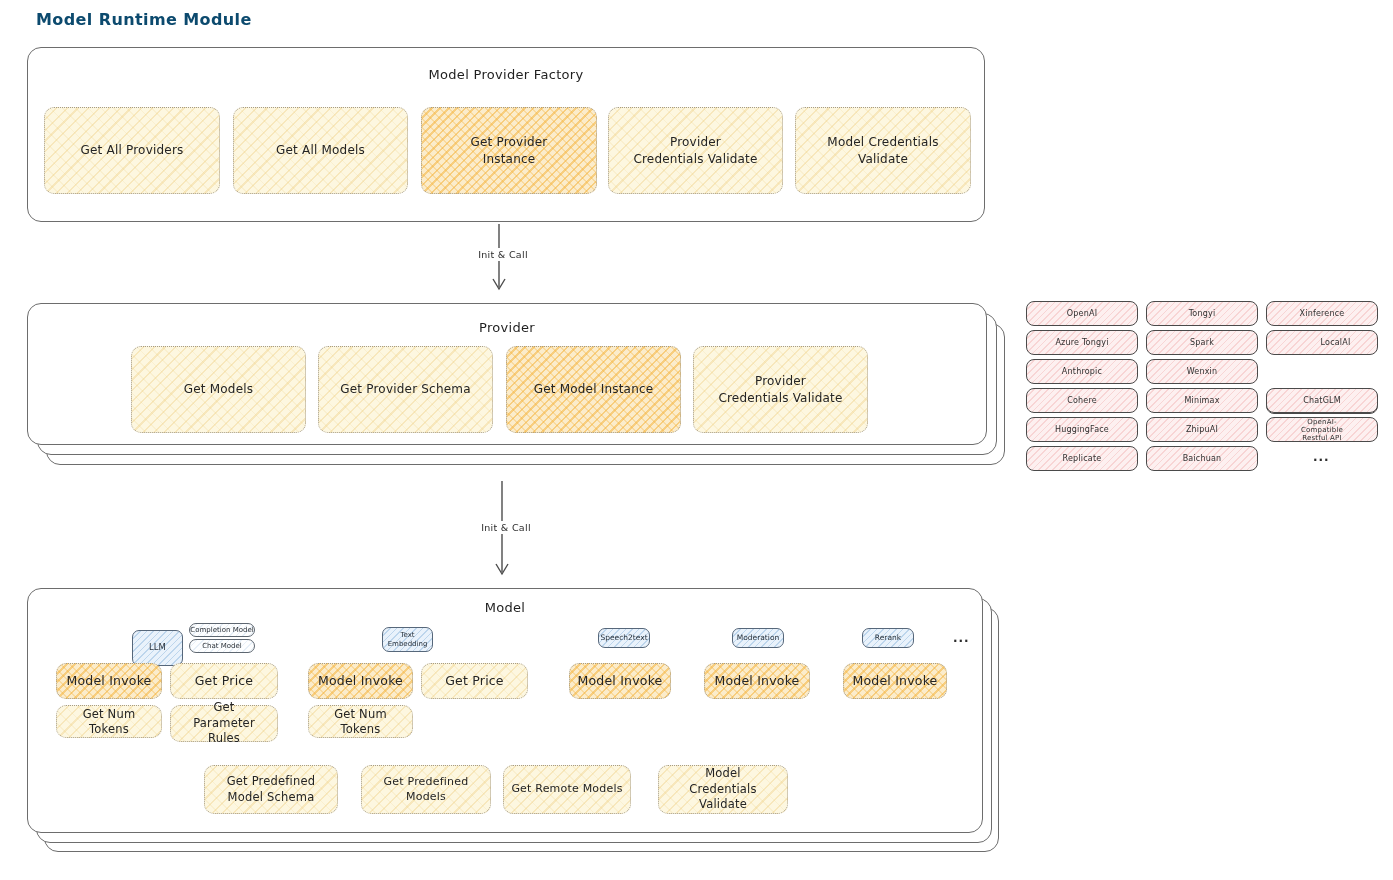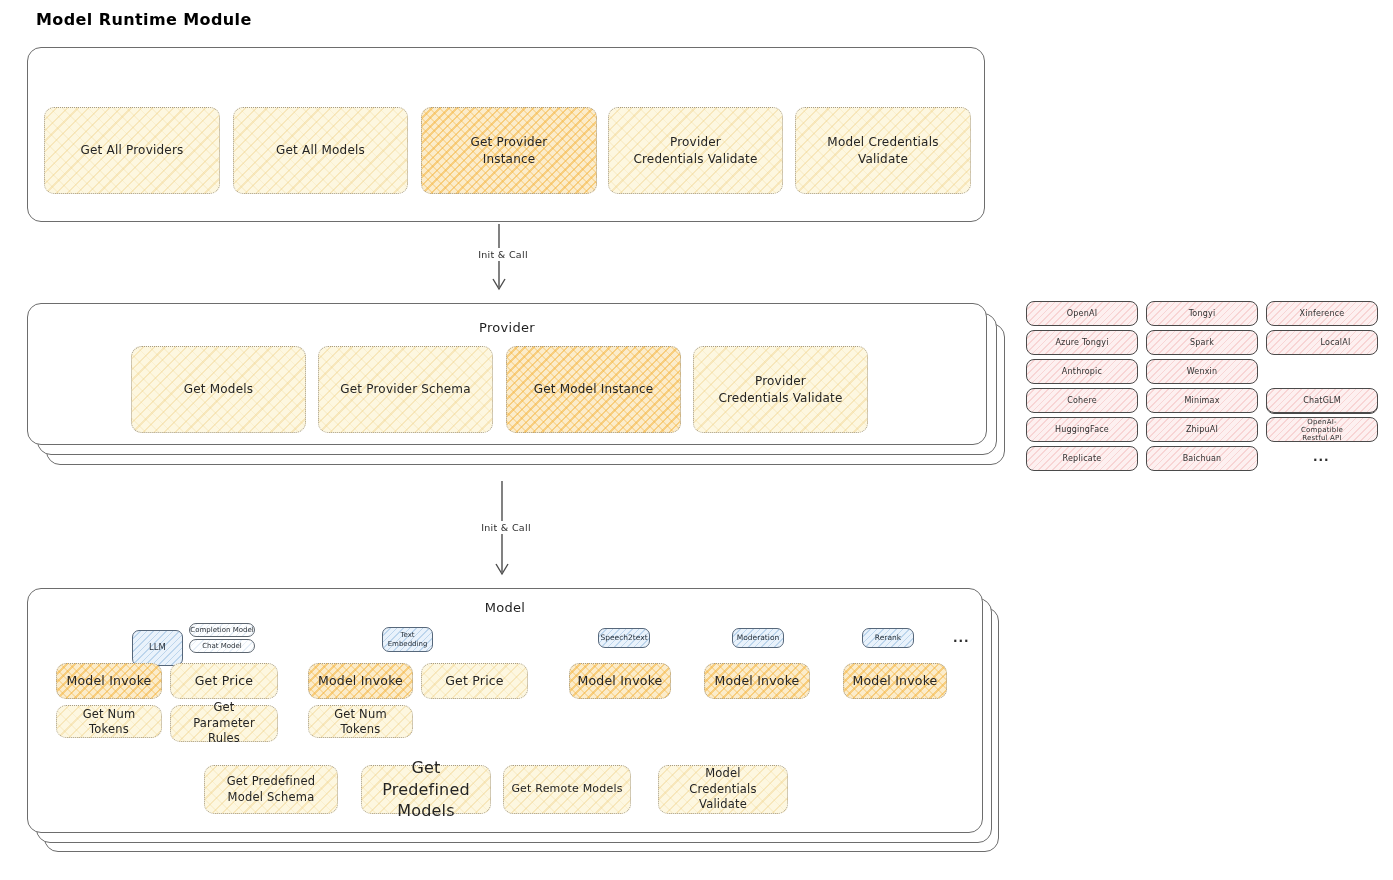--- a/index.html
+++ b/index.html
@@ -1,18 +1,18 @@
 <!DOCTYPE html>
 <html><head>
 <meta charset="utf-8">
 <style>
   html,body{margin:0;padding:0;background:#ffffff;}
   body{width:1393px;height:880px;position:relative;font-family:"DejaVu Sans", sans-serif;color:#232323;}
   .canvas{position:absolute;inset:0;width:1393px;height:880px;overflow:hidden;}
-  .page-title{position:absolute;left:36px;top:10px;font-size:16px;font-weight:bold;letter-spacing:.4px;color:#000000;}
+  .page-title{position:absolute;left:36px;top:10px;font-size:16px;font-weight:bold;letter-spacing:.4px;color:#0c4a6e;}
   .frame{position:absolute;background:#ffffff;border:1.5px solid #6d6d6d;border-radius:14px;box-sizing:border-box;}
   .frame-title{position:absolute;left:0;right:0;text-align:center;font-size:13px;letter-spacing:.3px;color:#1f1f1f;}
   .nbox{position:absolute;display:flex;align-items:center;justify-content:center;text-align:center;
         box-sizing:border-box;border-radius:10px;font-size:12px;line-height:1.3;letter-spacing:.2px;
         padding:2px 6px;color:#242424;}
   .dotted{border:1.4px dotted #a59c88;}
   .fill-yellow{background-color:#fdf7e0;
     background-image:repeating-linear-gradient(135deg, rgba(233,196,106,.30) 0 1.6px, rgba(0,0,0,0) 1.6px 7.5px),
                      repeating-linear-gradient(45deg, rgba(233,196,106,.14) 0 1.2px, rgba(0,0,0,0) 1.2px 9px);}
   .fill-orange{background-color:#fbeccb;
@@ -37,38 +37,39 @@
   .two-line{line-height:1.35;}
 </style>
 </head>
 <body>
 
 <div class="canvas">
 
   <div class="page-title">Model Runtime Module</div>
 
   <div class="frame" style="left:27px;top:47px;width:958px;height:175px;">
+    <div class="frame-title" style="top:19px;">Model Provider Factory</div>
     <div class="nbox dotted fill-yellow" style="left:16px;top:59px;width:176px;height:87px;">Get All Providers</div>
     <div class="nbox dotted fill-yellow" style="left:205px;top:59px;width:175px;height:87px;">Get All Models</div>
     <div class="nbox dotted fill-orange two-line" style="left:393px;top:59px;width:176px;height:87px;padding:2px 30px;">Get Provider Instance</div>
     <div class="nbox dotted fill-yellow two-line" style="left:580px;top:59px;width:175px;height:87px;padding:2px 24px;">Provider Credentials Validate</div>
     <div class="nbox dotted fill-yellow two-line" style="left:767px;top:59px;width:176px;height:87px;padding:2px 28px;">Model Credentials Validate</div>
   </div>
 
   <svg class="arrow" style="left:490px;top:224px;" width="18" height="72" viewBox="0 0 18 72">
     <line x1="9" y1="0" x2="9" y2="63" stroke="#4c4c4c" stroke-width="1.4"></line>
     <path d="M3,55 L9,65 L15,55" fill="none" stroke="#4c4c4c" stroke-width="1.4"></path>
   </svg>
   <div class="arrow-label" style="left:471px;top:248px;width:56px;">Init &amp; Call</div>
 
   <div class="frame" style="left:46px;top:323px;width:959px;height:142px;"></div>
   <div class="frame" style="left:37px;top:313px;width:960px;height:142px;"></div>
   <div class="frame" style="left:27px;top:303px;width:960px;height:142px;">
     <div class="frame-title" style="top:16px;">Provider</div>
-    <div class="nbox dotted fill-yellow" style="left:103px;top:42px;width:175px;height:87px;border-radius:11px;">Get Models</div>
+    <div class="nbox dotted fill-yellow" style="left:103px;top:42px;width:175px;height:87px;">Get Models</div>
     <div class="nbox dotted fill-yellow" style="left:290px;top:42px;width:175px;height:87px;">Get Provider Schema</div>
     <div class="nbox dotted fill-orange" style="left:478px;top:42px;width:175px;height:87px;">Get Model Instance</div>
     <div class="nbox dotted fill-yellow two-line" style="left:665px;top:42px;width:175px;height:87px;padding:2px 24px;">Provider Credentials Validate</div>
   </div>
 
   <div>
 
     <div class="pinkbox" style="left:1026px;top:301px;width:112px;height:25px;">OpenAI</div>
     <div class="pinkbox" style="left:1026px;top:330px;width:112px;height:25px;">Azure Tongyi</div>
     <div class="pinkbox" style="left:1026px;top:359px;width:112px;height:25px;">Anthropic</div>
@@ -117,18 +118,18 @@
     <div class="nbox dotted fill-yellow" style="left:393px;top:74px;width:107px;height:36px;font-size:12.5px;">Get Price</div>
     <div class="nbox dotted fill-orange" style="left:541px;top:74px;width:102px;height:36px;font-size:12.5px;">Model Invoke</div>
     <div class="nbox dotted fill-orange" style="left:676px;top:74px;width:106px;height:36px;font-size:12.5px;">Model Invoke</div>
     <div class="nbox dotted fill-orange" style="left:815px;top:74px;width:104px;height:36px;font-size:12.5px;">Model Invoke</div>
 
     <div class="nbox dotted fill-yellow" style="left:28px;top:116px;width:106px;height:33px;font-size:11.5px;">Get Num Tokens</div>
     <div class="nbox dotted fill-yellow two-line" style="left:142px;top:116px;width:108px;height:37px;font-size:11.5px;padding:1px 24px;">Get Parameter Rules</div>
     <div class="nbox dotted fill-yellow" style="left:280px;top:116px;width:105px;height:33px;font-size:11.5px;">Get Num Tokens</div>
 
     <div class="nbox dotted fill-yellow two-line" style="left:176px;top:176px;width:134px;height:49px;font-size:11.5px;padding:18px 8px;">Get Predefined Model Schema</div>
-    <div class="nbox dotted fill-yellow two-line" style="left:333px;top:176px;width:130px;height:49px;font-size:16px;padding:2px 18px;">Get Predefined Models</div>
+    <div class="nbox dotted fill-yellow two-line" style="left:333px;top:176px;width:130px;height:49px;font-size:11px;padding:2px 18px;">Get Predefined Models</div>
     <div class="nbox dotted fill-yellow" style="left:475px;top:176px;width:128px;height:49px;font-size:11px;">Get Remote Models</div>
     <div class="nbox dotted fill-yellow two-line" style="left:630px;top:176px;width:130px;height:49px;font-size:11.5px;padding:2px 12px;">Model Credentials Validate</div>
   </div>
 
 </div>
 
 </body></html>

